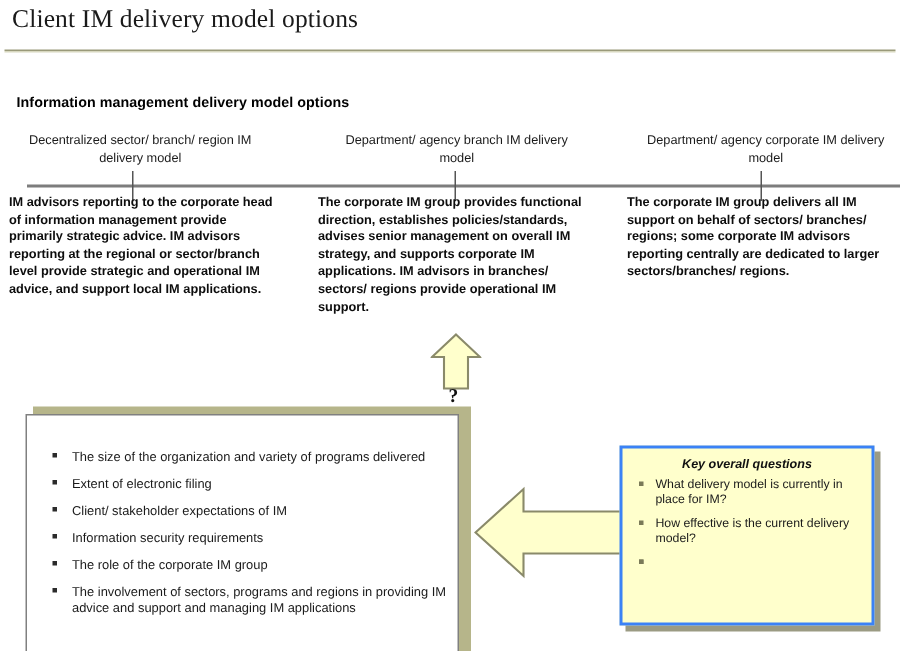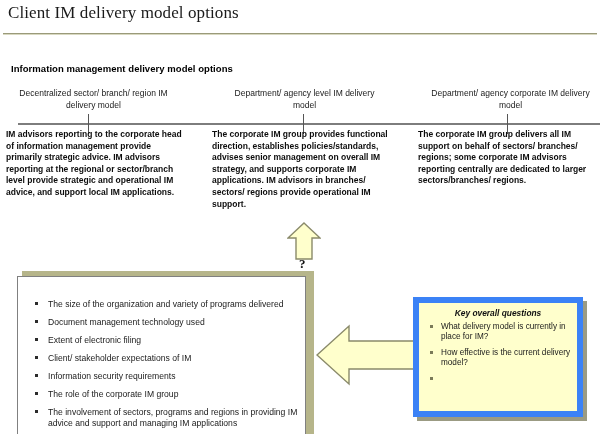--- a/index.html
+++ b/index.html
@@ -182,21 +182,21 @@
     height: 120px;
     background: #9b9b83;
   }
   .q-box {
     position: absolute;
     left: 413px;
     top: 297px;
     width: 170px;
     height: 120px;
     background: #ffffcc;
-    border: 6px solid #3b82f6;
+    border: 2px solid #3b82f6;
     box-sizing: border-box;
   }
   .q-title {
     position: absolute;
     left: 0;
     right: 0;
     top: 5px;
     text-align: center;
     font-size: 8.4px;
     font-weight: bold;
@@ -231,42 +231,41 @@
 </style>
 </head>
 <body>
 
 <div class="slide-title">Client IM delivery model options</div>
 <div class="title-rule"></div>
 
 <div class="section-heading">Information management delivery model options</div>
 
 <div class="col-head c1">Decentralized sector/ branch/ region IM delivery model</div>
-<div class="col-head c2">Department/ agency level IM delivery model</div>
+<div class="col-head c2">Department/ agency branch IM delivery model</div>
 <div class="col-head c3">Department/ agency corporate IM delivery model</div>
 
 <div class="axis-line"></div>
 <div class="axis-tick t1"></div>
 <div class="axis-tick t2"></div>
 <div class="axis-tick t3"></div>
 
 <div class="col-body c1">IM advisors reporting to the corporate head of information management provide primarily strategic advice.  IM advisors reporting at the regional or sector/branch level provide strategic and operational IM advice, and support local IM applications.</div>
 <div class="col-body c2">The corporate IM group provides functional direction, establishes policies/standards, advises senior management on overall IM strategy, and supports corporate IM applications.  IM advisors in branches/ sectors/ regions provide operational IM support.</div>
 <div class="col-body c3">The corporate IM group delivers all IM support on behalf of sectors/ branches/ regions; some corporate IM advisors reporting centrally are dedicated to larger sectors/branches/ regions.</div>
 
 <svg class="up-arrow" viewBox="0 0 34 38">
   <polygon points="17,1 33,16 25,16 25,37 9,37 9,16 1,16" fill="#ffffcc" stroke="#8a8a6a" stroke-width="1.4"></polygon>
 </svg>
 <div class="qmark">?</div>
 
 <div class="char-shadow"></div>
 <div class="char-box">
   <ul class="char-list">
     <li><span class="bullet"></span><span>The size of the organization  and variety of programs delivered</span></li>
-    <li><span class="bullet"></span><span>Document management technology used</span></li>
     <li><span class="bullet"></span><span>Extent of electronic filing</span></li>
     <li><span class="bullet"></span><span>Client/ stakeholder expectations of IM</span></li>
     <li><span class="bullet"></span><span>Information security requirements</span></li>
     <li><span class="bullet"></span><span>The role of the corporate IM group</span></li>
     <li><span class="bullet"></span><span>The involvement of sectors, programs and regions in providing IM advice and support and managing IM applications</span></li>
 
   </ul>
 </div>
 
 <svg class="left-arrow" viewBox="0 0 100 62">

